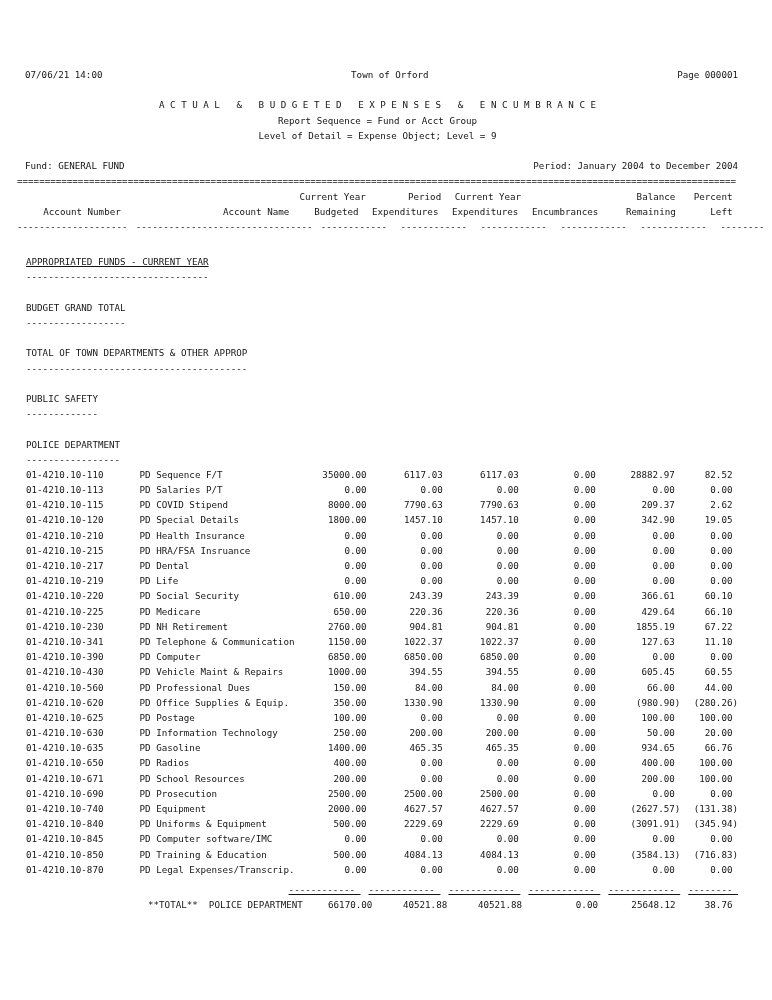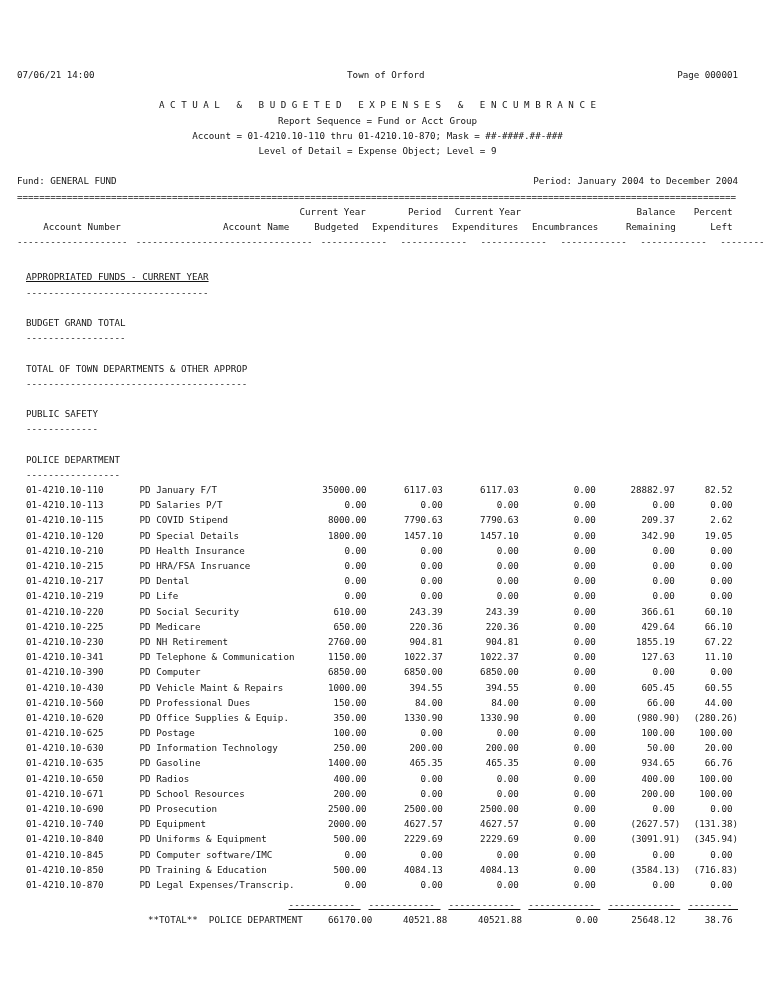--- a/index.html
+++ b/index.html
@@ -5,21 +5,21 @@
   html,body{margin:0;padding:0;}
   body{
     width:772px;height:1000px;background:#ffffff;
     font-family:"DejaVu Sans Mono", monospace;
     font-size:9.2px;color:#141414;overflow:hidden;
   }
   .content{margin-left:17px;width:721px;padding-top:67px;}
   .tline{height:15.2px;line-height:15.2px;white-space:pre;}
   .line{height:15.2px;line-height:15.2px;white-space:pre;display:flex;gap:8px;}
   .center{text-align:center;}
-  .split{display:flex;justify-content:space-between;}
+  .split{display:flex;justify-content:space-between;margin-left:8px;}
   .c0{width:115px;}
   .c1{width:178px;}
   .c2{width:74px;}
   .c3{width:74px;}
   .c4{width:74px;}
   .c5{width:75px;}
   .c6{width:77px;}
   .c7{width:54px;}
   .cl{text-align:left;}
   .cr{text-align:right;}
@@ -38,21 +38,20 @@
   <div class="tline split">
     <span>07/06/21 14:00</span>
     <span>Town of Orford</span>
     <span>Page 000001</span>
   </div>
 
   <div class="tline">&nbsp;</div>
 
   <div class="tline center">A C T U A L   &amp;   B U D G E T E D   E X P E N S E S   &amp;   E N C U M B R A N C E</div>
   <div class="tline center">Report Sequence = Fund or Acct Group</div>
-  <div class="tline center">Account = 01-4210.10-110 thru 01-4210.10-870; Mask = ##-####.##-###</div>
   <div class="tline center">Level of Detail = Expense Object; Level = 9</div>
 
   <div class="tline">&nbsp;</div>
 
   <div class="tline split">
     <span>Fund: GENERAL FUND</span>
     <span>Period: January 2004 to December 2004</span>
   </div>
 
   <div class="tline" id="double-rule">==================================================================================================================================</div>
@@ -69,21 +68,21 @@
       <div class="line"><span class="cell ind">------------------</span></div>
       <div class="line">&nbsp;</div>
       <div class="line"><span class="cell ind">TOTAL OF TOWN DEPARTMENTS &amp; OTHER APPROP</span></div>
       <div class="line"><span class="cell ind">----------------------------------------</span></div>
       <div class="line">&nbsp;</div>
       <div class="line"><span class="cell ind">PUBLIC SAFETY</span></div>
       <div class="line"><span class="cell ind">-------------</span></div>
       <div class="line">&nbsp;</div>
       <div class="line"><span class="cell ind">POLICE DEPARTMENT</span></div>
       <div class="line"><span class="cell ind">-----------------</span></div>
-      <div class="line"><span class="cell c0 ind">01-4210.10-110</span><span class="cell c1 ind-name">PD January F/T</span><span class="cell c2 cr">35000.00&nbsp;</span><span class="cell c3 cr">6117.03&nbsp;</span><span class="cell c4 cr">6117.03&nbsp;</span><span class="cell c5 cr">0.00&nbsp;</span><span class="cell c6 cr">28882.97&nbsp;</span><span class="cell c7 cr">82.52&nbsp;</span></div>
+      <div class="line"><span class="cell c0 ind">01-4210.10-110</span><span class="cell c1 ind-name">PD Sequence F/T</span><span class="cell c2 cr">35000.00&nbsp;</span><span class="cell c3 cr">6117.03&nbsp;</span><span class="cell c4 cr">6117.03&nbsp;</span><span class="cell c5 cr">0.00&nbsp;</span><span class="cell c6 cr">28882.97&nbsp;</span><span class="cell c7 cr">82.52&nbsp;</span></div>
       <div class="line"><span class="cell c0 ind">01-4210.10-113</span><span class="cell c1 ind-name">PD Salaries P/T</span><span class="cell c2 cr">0.00&nbsp;</span><span class="cell c3 cr">0.00&nbsp;</span><span class="cell c4 cr">0.00&nbsp;</span><span class="cell c5 cr">0.00&nbsp;</span><span class="cell c6 cr">0.00&nbsp;</span><span class="cell c7 cr">0.00&nbsp;</span></div>
       <div class="line"><span class="cell c0 ind">01-4210.10-115</span><span class="cell c1 ind-name">PD COVID Stipend</span><span class="cell c2 cr">8000.00&nbsp;</span><span class="cell c3 cr">7790.63&nbsp;</span><span class="cell c4 cr">7790.63&nbsp;</span><span class="cell c5 cr">0.00&nbsp;</span><span class="cell c6 cr">209.37&nbsp;</span><span class="cell c7 cr">2.62&nbsp;</span></div>
       <div class="line"><span class="cell c0 ind">01-4210.10-120</span><span class="cell c1 ind-name">PD Special Details</span><span class="cell c2 cr">1800.00&nbsp;</span><span class="cell c3 cr">1457.10&nbsp;</span><span class="cell c4 cr">1457.10&nbsp;</span><span class="cell c5 cr">0.00&nbsp;</span><span class="cell c6 cr">342.90&nbsp;</span><span class="cell c7 cr">19.05&nbsp;</span></div>
       <div class="line"><span class="cell c0 ind">01-4210.10-210</span><span class="cell c1 ind-name">PD Health Insurance</span><span class="cell c2 cr">0.00&nbsp;</span><span class="cell c3 cr">0.00&nbsp;</span><span class="cell c4 cr">0.00&nbsp;</span><span class="cell c5 cr">0.00&nbsp;</span><span class="cell c6 cr">0.00&nbsp;</span><span class="cell c7 cr">0.00&nbsp;</span></div>
       <div class="line"><span class="cell c0 ind">01-4210.10-215</span><span class="cell c1 ind-name">PD HRA/FSA Insruance</span><span class="cell c2 cr">0.00&nbsp;</span><span class="cell c3 cr">0.00&nbsp;</span><span class="cell c4 cr">0.00&nbsp;</span><span class="cell c5 cr">0.00&nbsp;</span><span class="cell c6 cr">0.00&nbsp;</span><span class="cell c7 cr">0.00&nbsp;</span></div>
       <div class="line"><span class="cell c0 ind">01-4210.10-217</span><span class="cell c1 ind-name">PD Dental</span><span class="cell c2 cr">0.00&nbsp;</span><span class="cell c3 cr">0.00&nbsp;</span><span class="cell c4 cr">0.00&nbsp;</span><span class="cell c5 cr">0.00&nbsp;</span><span class="cell c6 cr">0.00&nbsp;</span><span class="cell c7 cr">0.00&nbsp;</span></div>
       <div class="line"><span class="cell c0 ind">01-4210.10-219</span><span class="cell c1 ind-name">PD Life</span><span class="cell c2 cr">0.00&nbsp;</span><span class="cell c3 cr">0.00&nbsp;</span><span class="cell c4 cr">0.00&nbsp;</span><span class="cell c5 cr">0.00&nbsp;</span><span class="cell c6 cr">0.00&nbsp;</span><span class="cell c7 cr">0.00&nbsp;</span></div>
       <div class="line"><span class="cell c0 ind">01-4210.10-220</span><span class="cell c1 ind-name">PD Social Security</span><span class="cell c2 cr">610.00&nbsp;</span><span class="cell c3 cr">243.39&nbsp;</span><span class="cell c4 cr">243.39&nbsp;</span><span class="cell c5 cr">0.00&nbsp;</span><span class="cell c6 cr">366.61&nbsp;</span><span class="cell c7 cr">60.10&nbsp;</span></div>
       <div class="line"><span class="cell c0 ind">01-4210.10-225</span><span class="cell c1 ind-name">PD Medicare</span><span class="cell c2 cr">650.00&nbsp;</span><span class="cell c3 cr">220.36&nbsp;</span><span class="cell c4 cr">220.36&nbsp;</span><span class="cell c5 cr">0.00&nbsp;</span><span class="cell c6 cr">429.64&nbsp;</span><span class="cell c7 cr">66.10&nbsp;</span></div>
       <div class="line"><span class="cell c0 ind">01-4210.10-230</span><span class="cell c1 ind-name">PD NH Retirement</span><span class="cell c2 cr">2760.00&nbsp;</span><span class="cell c3 cr">904.81&nbsp;</span><span class="cell c4 cr">904.81&nbsp;</span><span class="cell c5 cr">0.00&nbsp;</span><span class="cell c6 cr">1855.19&nbsp;</span><span class="cell c7 cr">67.22&nbsp;</span></div>

